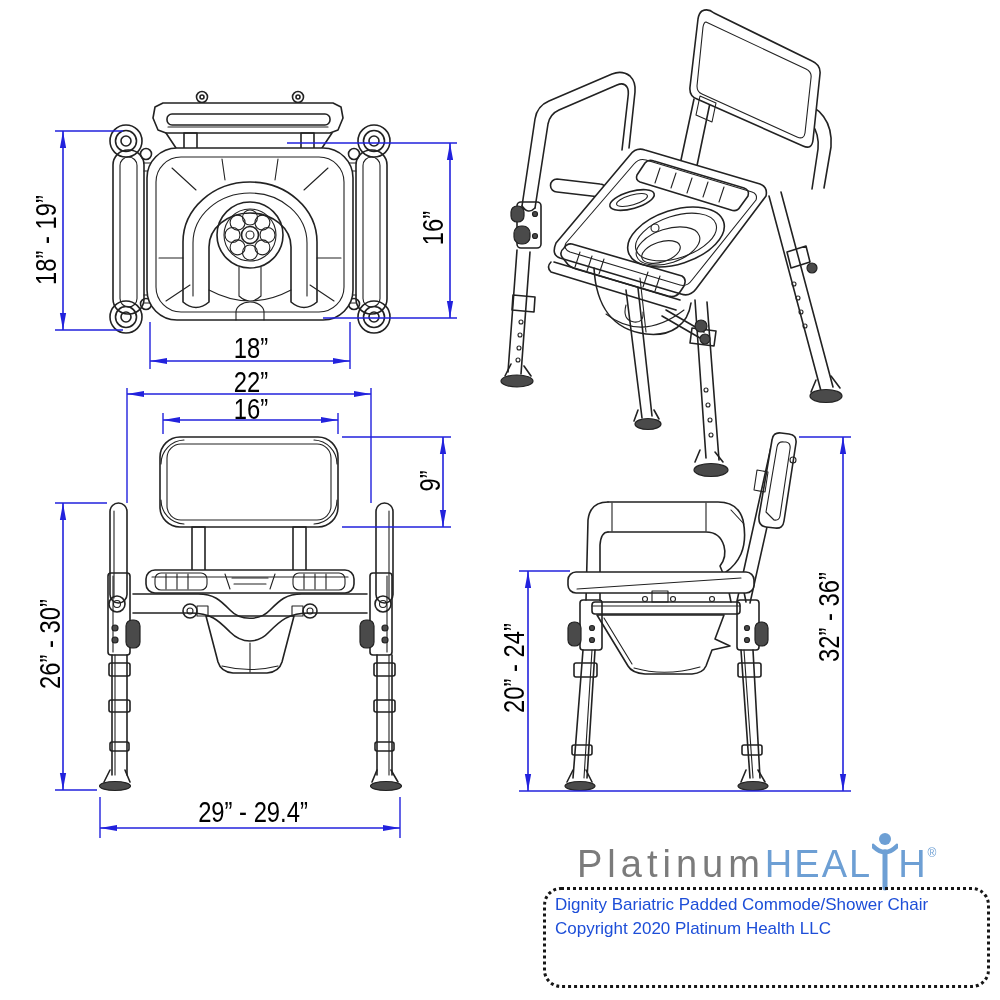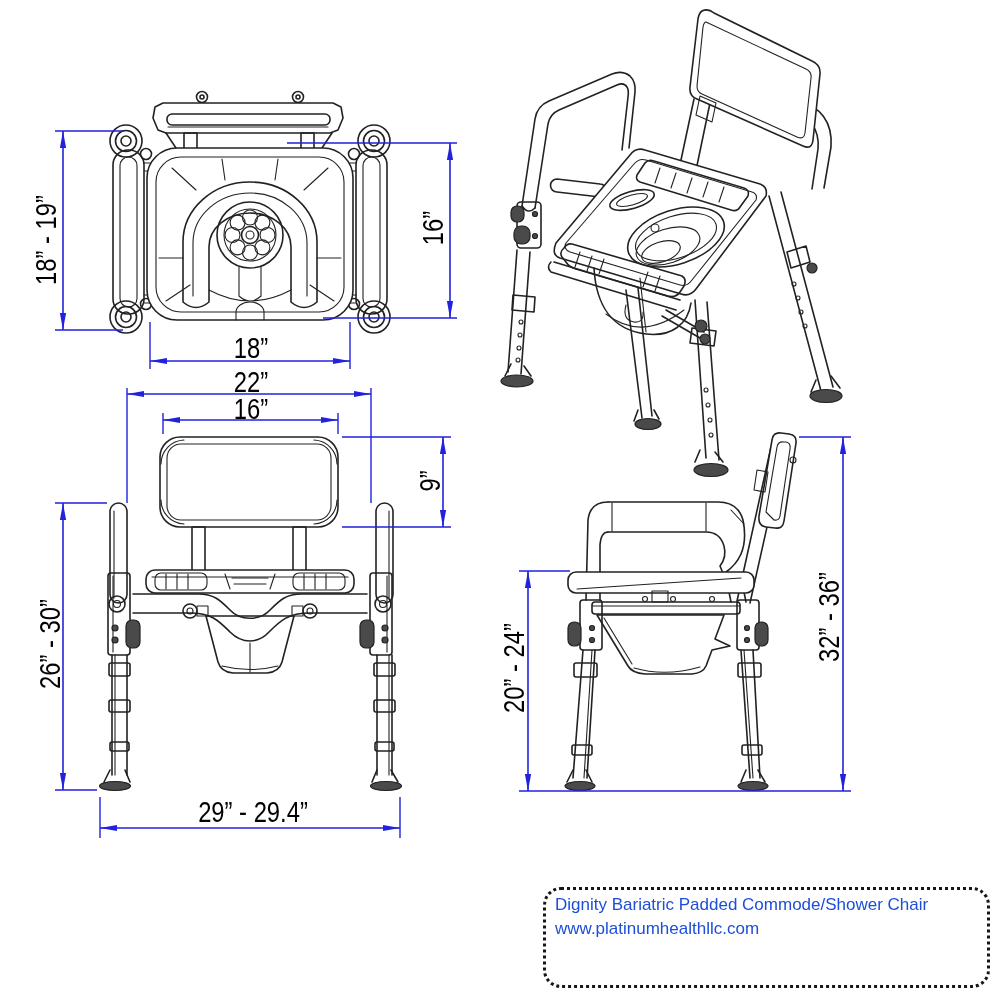--- a/index.html
+++ b/index.html
@@ -338,19 +338,26 @@
 <div class="dim-label rot" style="left:433px;top:228px;">16”</div>
 <div class="dim-label" style="left:251px;top:348px;">18”</div>
 <div class="dim-label" style="left:251px;top:382px;">22”</div>
 <div class="dim-label" style="left:251px;top:409px;">16”</div>
 <div class="dim-label rot" style="left:430px;top:481px;">9”</div>
 <div class="dim-label rot" style="left:50px;top:644px;">26” - 30”</div>
 <div class="dim-label" style="left:253px;top:812px;">29” - 29.4”</div>
 <div class="dim-label rot" style="left:514px;top:668px;">20” - 24”</div>
 <div class="dim-label rot" style="left:829px;top:617px;">32” - 36”</div>
 
+<div class="logo">
+  <span class="p1">Platinum</span><span class="p2">HEAL</span><svg class="fig" width="26" height="60" viewBox="0 0 26 60">
+        <circle cx="13" cy="7" r="6" fill="#6d9fd4"></circle>
+        <path d="M1,14 Q13,26 25,14" stroke="#6d9fd4" stroke-width="4.5" fill="none" stroke-linecap="round"></path>
+        <line x1="13" y1="20" x2="13" y2="56" stroke="#6d9fd4" stroke-width="5" stroke-linecap="round"></line>
+      </svg><span class="p3">H</span><span class="reg">®</span>
+</div>
 
 <div class="infobox">
   <div>Dignity Bariatric Padded Commode/Shower Chair</div>
-  <div>www.platinumhealthllc.com</div>
+  <div>Copyright 2020 Platinum Health LLC</div>
 </div>
 
 </div>
 
 </body></html>

